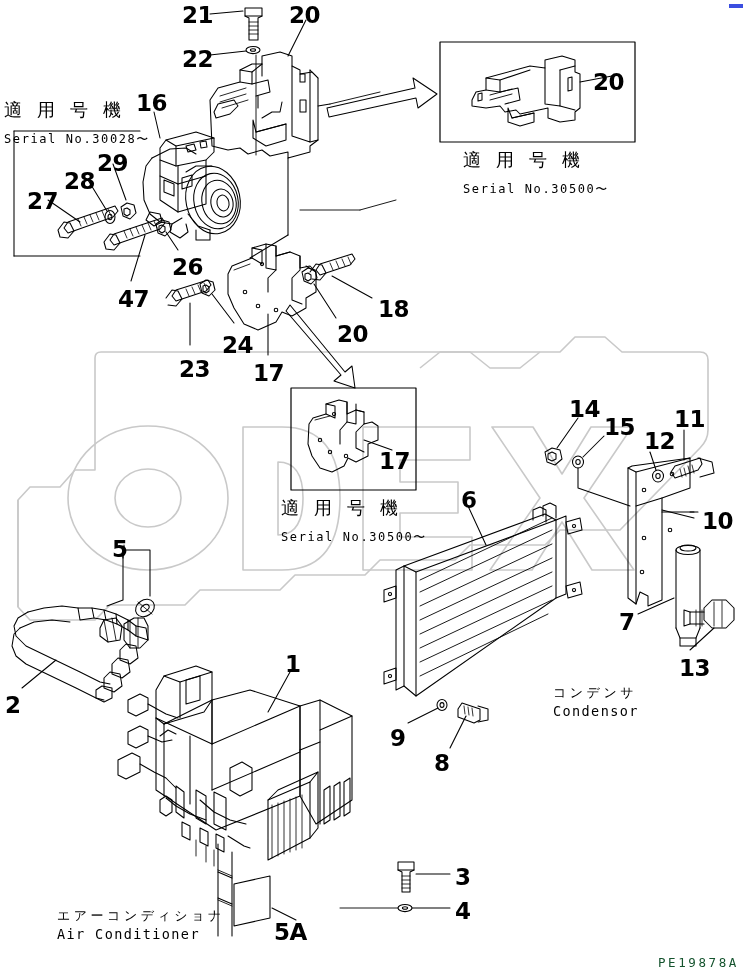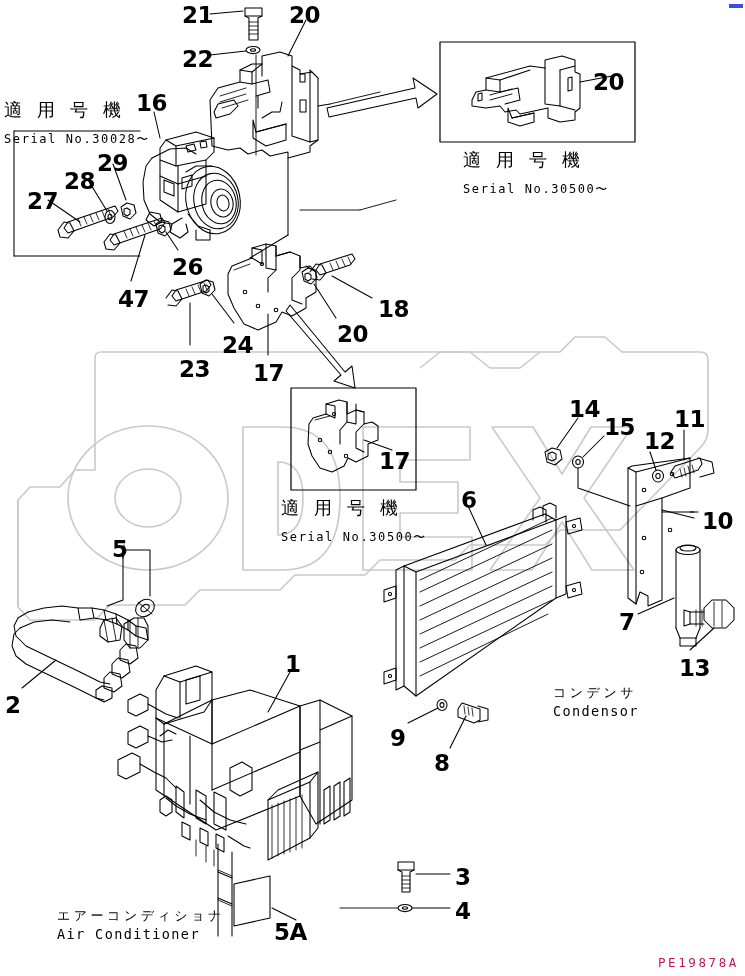--- a/index.html
+++ b/index.html
@@ -15,21 +15,21 @@
       font-family:"DejaVu Sans","Liberation Sans",sans-serif;}
   .jp .k{font-size:13px;letter-spacing:3.5px;display:block;}
   .jp .e{font-size:13.5px;letter-spacing:1.4px;display:block;
          font-family:"DejaVu Sans Mono","Liberation Mono",monospace;margin-top:1px;}
   .serial{position:absolute;white-space:nowrap;color:#000;}
   .serial .k{font-size:18px;letter-spacing:5px;display:block;
              font-family:Liberation Sans, sans-serif;}
   .serial .e{font-size:12px;letter-spacing:1.6px;display:block;
              font-family:"DejaVu Sans Mono","Liberation Mono",monospace;margin-top:9px;}
   .docid{position:absolute;right:6px;bottom:6px;font-size:12.5px;letter-spacing:2.6px;
-         color:#be185d;font-family:"DejaVu Sans Mono","Liberation Mono",monospace;text-align:right;}
+         color:#14532d;font-family:"DejaVu Sans Mono","Liberation Mono",monospace;text-align:right;}
   .wm{position:absolute;left:0;top:0;pointer-events:none;}
   .bluedot{position:absolute;right:2px;top:4px;width:14px;height:4px;background:#3b4ee0;}
 </style>
 </head>
 <body>
 
 <div id="sheet">
 
   <svg class="wm layer" width="745" height="976" viewBox="0 0 745 976">
     <g fill="none" stroke="#c9c9c9" stroke-width="1.6" stroke-linejoin="round">

